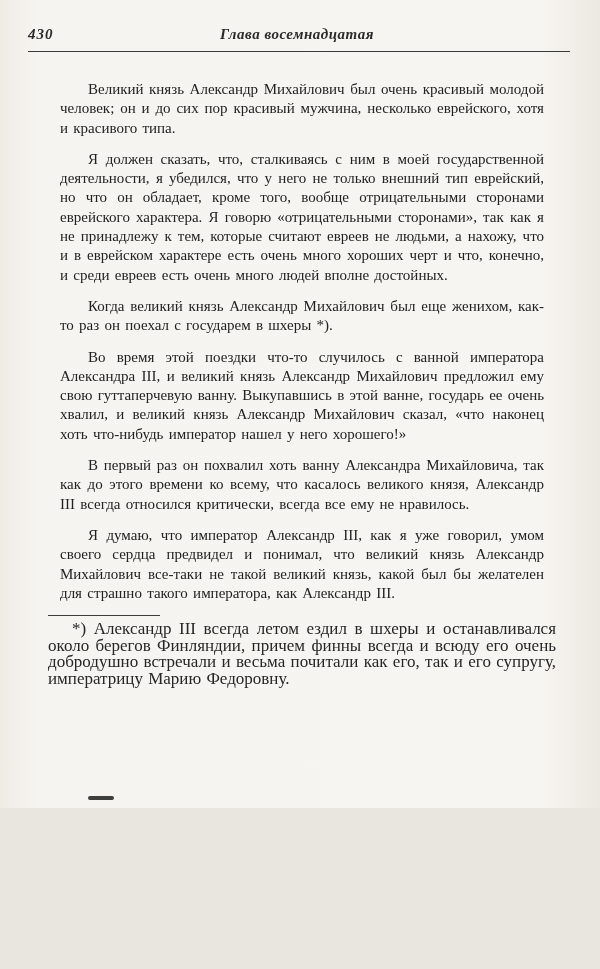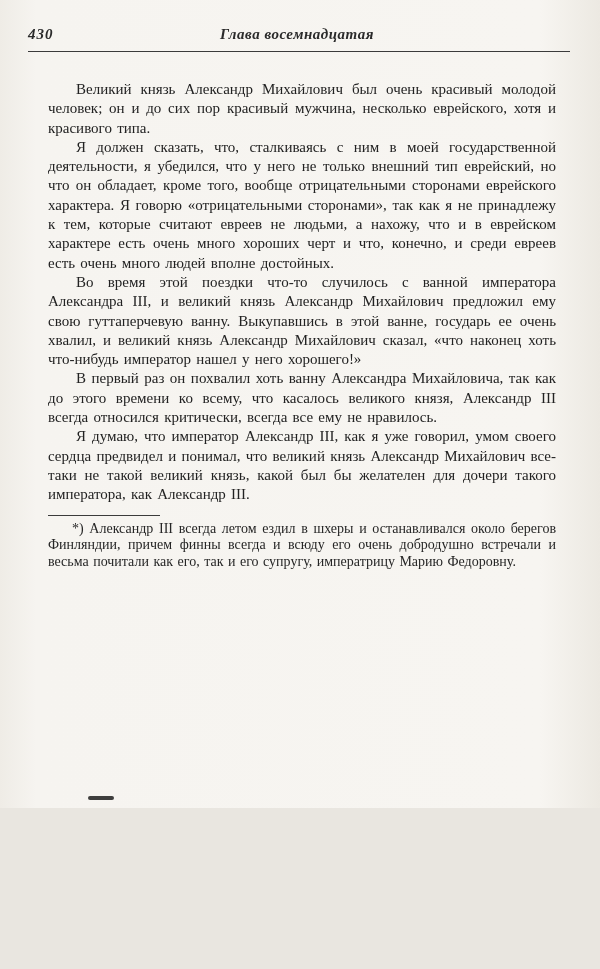--- a/index.html
+++ b/index.html
@@ -45,37 +45,37 @@
   }
   .bodytext {
     margin: 28px 14px 0 20px;
     font-size: 15px;
     line-height: 19.3px;
     text-align: justify;
     word-spacing: 1.5px;
     color: #222;
   }
   .bodytext p {
-    margin: 0;
+    margin: 12px;
     text-indent: 28px;
   }
   .bodytext p.separated {
     margin-top: 30px;
   }
   .footnote-block {
     margin: 10px 14px 0 20px;
   }
   .footnote-rule {
     border: none;
     border-top: 1.2px solid #3b3b3b;
     width: 112px;
     margin: 0 0 5px 0;
   }
   .footnote {
-    font-size: 14px;
+    font-size: 17px;
     line-height: 16.6px;
     text-align: justify;
     text-indent: 24px;
     word-spacing: 1px;
     color: #262626;
     margin: 0;
   }
   .scan-artifact {
     position: absolute;
     left: 88px; bottom: 8px;
@@ -93,23 +93,24 @@
 
     <div class="header">
       <span class="page-number">430</span>
       <span class="chapter">Глава восемнадцатая</span>
     </div>
     <hr class="header-rule">
 
     <div class="bodytext">
       <p>Великий князь Александр Михайлович был очень красивый молодой человек; он и до сих пор красивый мужчина, несколько еврейского, хотя и красивого типа.</p>
       <p>Я должен сказать, что, сталкиваясь с ним в моей государственной деятельности, я убедился, что у него не только внешний тип еврейский, но что он обладает, кроме того, вообще отрицательными сторонами еврейского характера. Я говорю «отрицательными сторонами», так как я не принадлежу к тем, которые считают евреев не людьми, а нахожу, что и в еврейском характере есть очень много хороших черт и что, конечно, и среди евреев есть очень много людей вполне достойных.</p>
+      <p>Когда великий князь Александр Михайлович был еще женихом, как-то раз он поехал с государем в шхеры *).</p>
       <p>Во время этой поездки что-то случилось с ванной императора Александра III, и великий князь Александр Михайлович предложил ему свою гуттаперчевую ванну. Выкупавшись в этой ванне, государь ее очень хвалил, и великий князь Александр Михайлович сказал, «что наконец хоть что-нибудь император нашел у него хорошего!»</p>
       <p>В первый раз он похвалил хоть ванну Александра Михайловича, так как до этого времени ко всему, что касалось великого князя, Александр III всегда относился критически, всегда все ему не нравилось.</p>
-      <p>Я думаю, что император Александр III, как я уже говорил, умом своего сердца предвидел и понимал, что великий князь Александр Михайлович все-таки не такой великий князь, какой был бы желателен для дочери такого императора, как Александр III.</p>
+      <p>Я думаю, что император Александр III, как я уже говорил, умом своего сердца предвидел и понимал, что великий князь Александр Михайлович все-таки не такой великий князь, какой был бы желателен для страшно такого императора, как Александр III.</p>
     </div>
 
     <div class="footnote-block">
       <hr class="footnote-rule">
       <p class="footnote">*) Александр III всегда летом ездил в шхеры и останавливался около берегов Финляндии, причем финны всегда и всюду его очень добродушно встречали и весьма почитали как его, так и его супругу, императрицу Марию Федоровну.</p>
     </div>
 
   </div>
 
   <div class="scan-artifact"></div>

